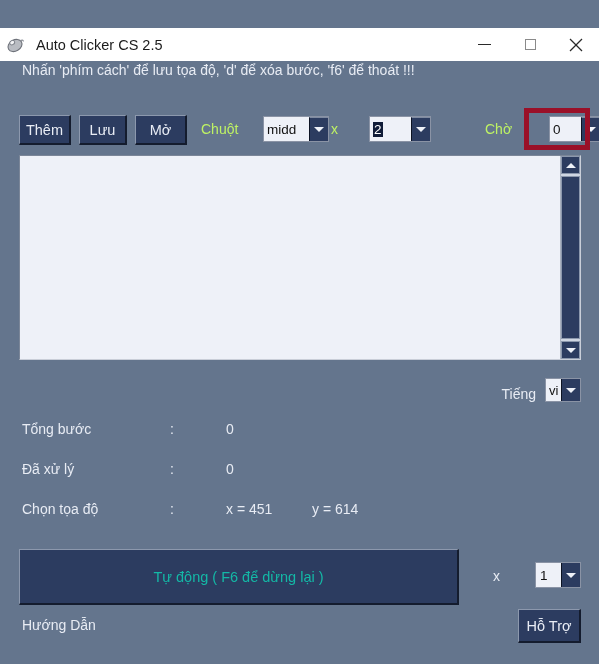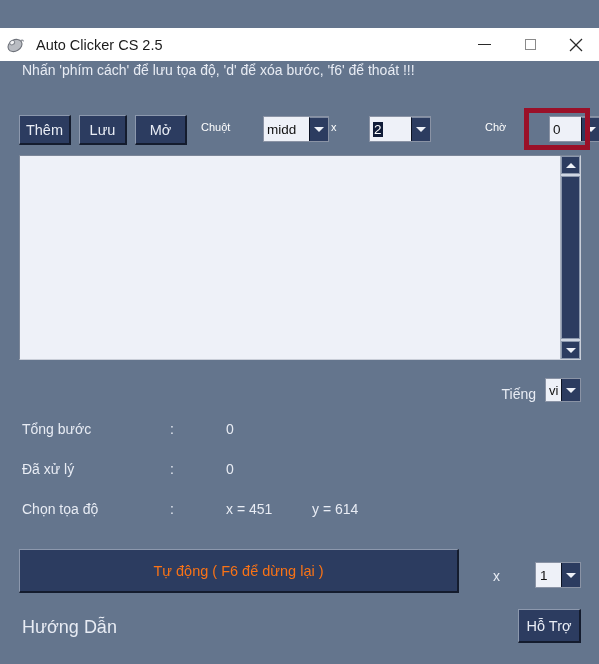--- a/index.html
+++ b/index.html
@@ -110,22 +110,22 @@
     cursor: default;
     user-select: none;
   }
   .btn-them { left: 0px;   width: 52px; }
   .btn-luu  { left: 60px;  width: 48px; }
   .btn-mo   { left: 116px; width: 52px; }
 
   .tb-label {
     position: absolute;
     top: 6px;
-    font-size: 11px;
-    color: #ffffff;
+    font-size: 14px;
+    color: #bef264;
     white-space: nowrap;
   }
   .lbl-chuot { left: 182px; }
   .lbl-x1    { left: 312px; }
   .lbl-cho   { left: 466px; }
 
   
   .combo {
     position: absolute;
     top: 1px;
@@ -318,23 +318,23 @@
   .stat-colon { position: absolute; left: 148px; top: 3px; }
   .stat-value { position: absolute; left: 204px; top: 3px; white-space: nowrap; }
   .stat-value2 { position: absolute; left: 290px; top: 3px; white-space: nowrap; }
 
   
   .auto-btn {
     position: absolute;
     left: 19px;
     top: 549px;
     width: 440px;
-    height: 44px;
-    background: #2c3c60;
-    color: #f97316;
+    height: 56px;
+    background: #2c3c60;
+    color: #14b8a6;
     font-size: 14.5px;
     display: flex;
     align-items: center;
     justify-content: center;
     border-top: 1px solid #8c98ad;
     border-left: 1px solid #8c98ad;
     border-right: 2px solid #141c2e;
     border-bottom: 2px solid #141c2e;
     box-sizing: border-box;
     cursor: default;
@@ -382,21 +382,21 @@
     width: 0; height: 0;
     border-left: 5px solid transparent;
     border-right: 5px solid transparent;
     border-top: 5px solid #eef1f8;
   }
 
   .huongdan {
     position: absolute;
     left: 22px;
     top: 617px;
-    font-size: 18px;
+    font-size: 14px;
     color: #e8ecf4;
     cursor: default;
   }
   .hotro-btn {
     position: absolute;
     left: 518px;
     top: 609px;
     width: 63px;
     height: 34px;
     background: #2c3c60;

